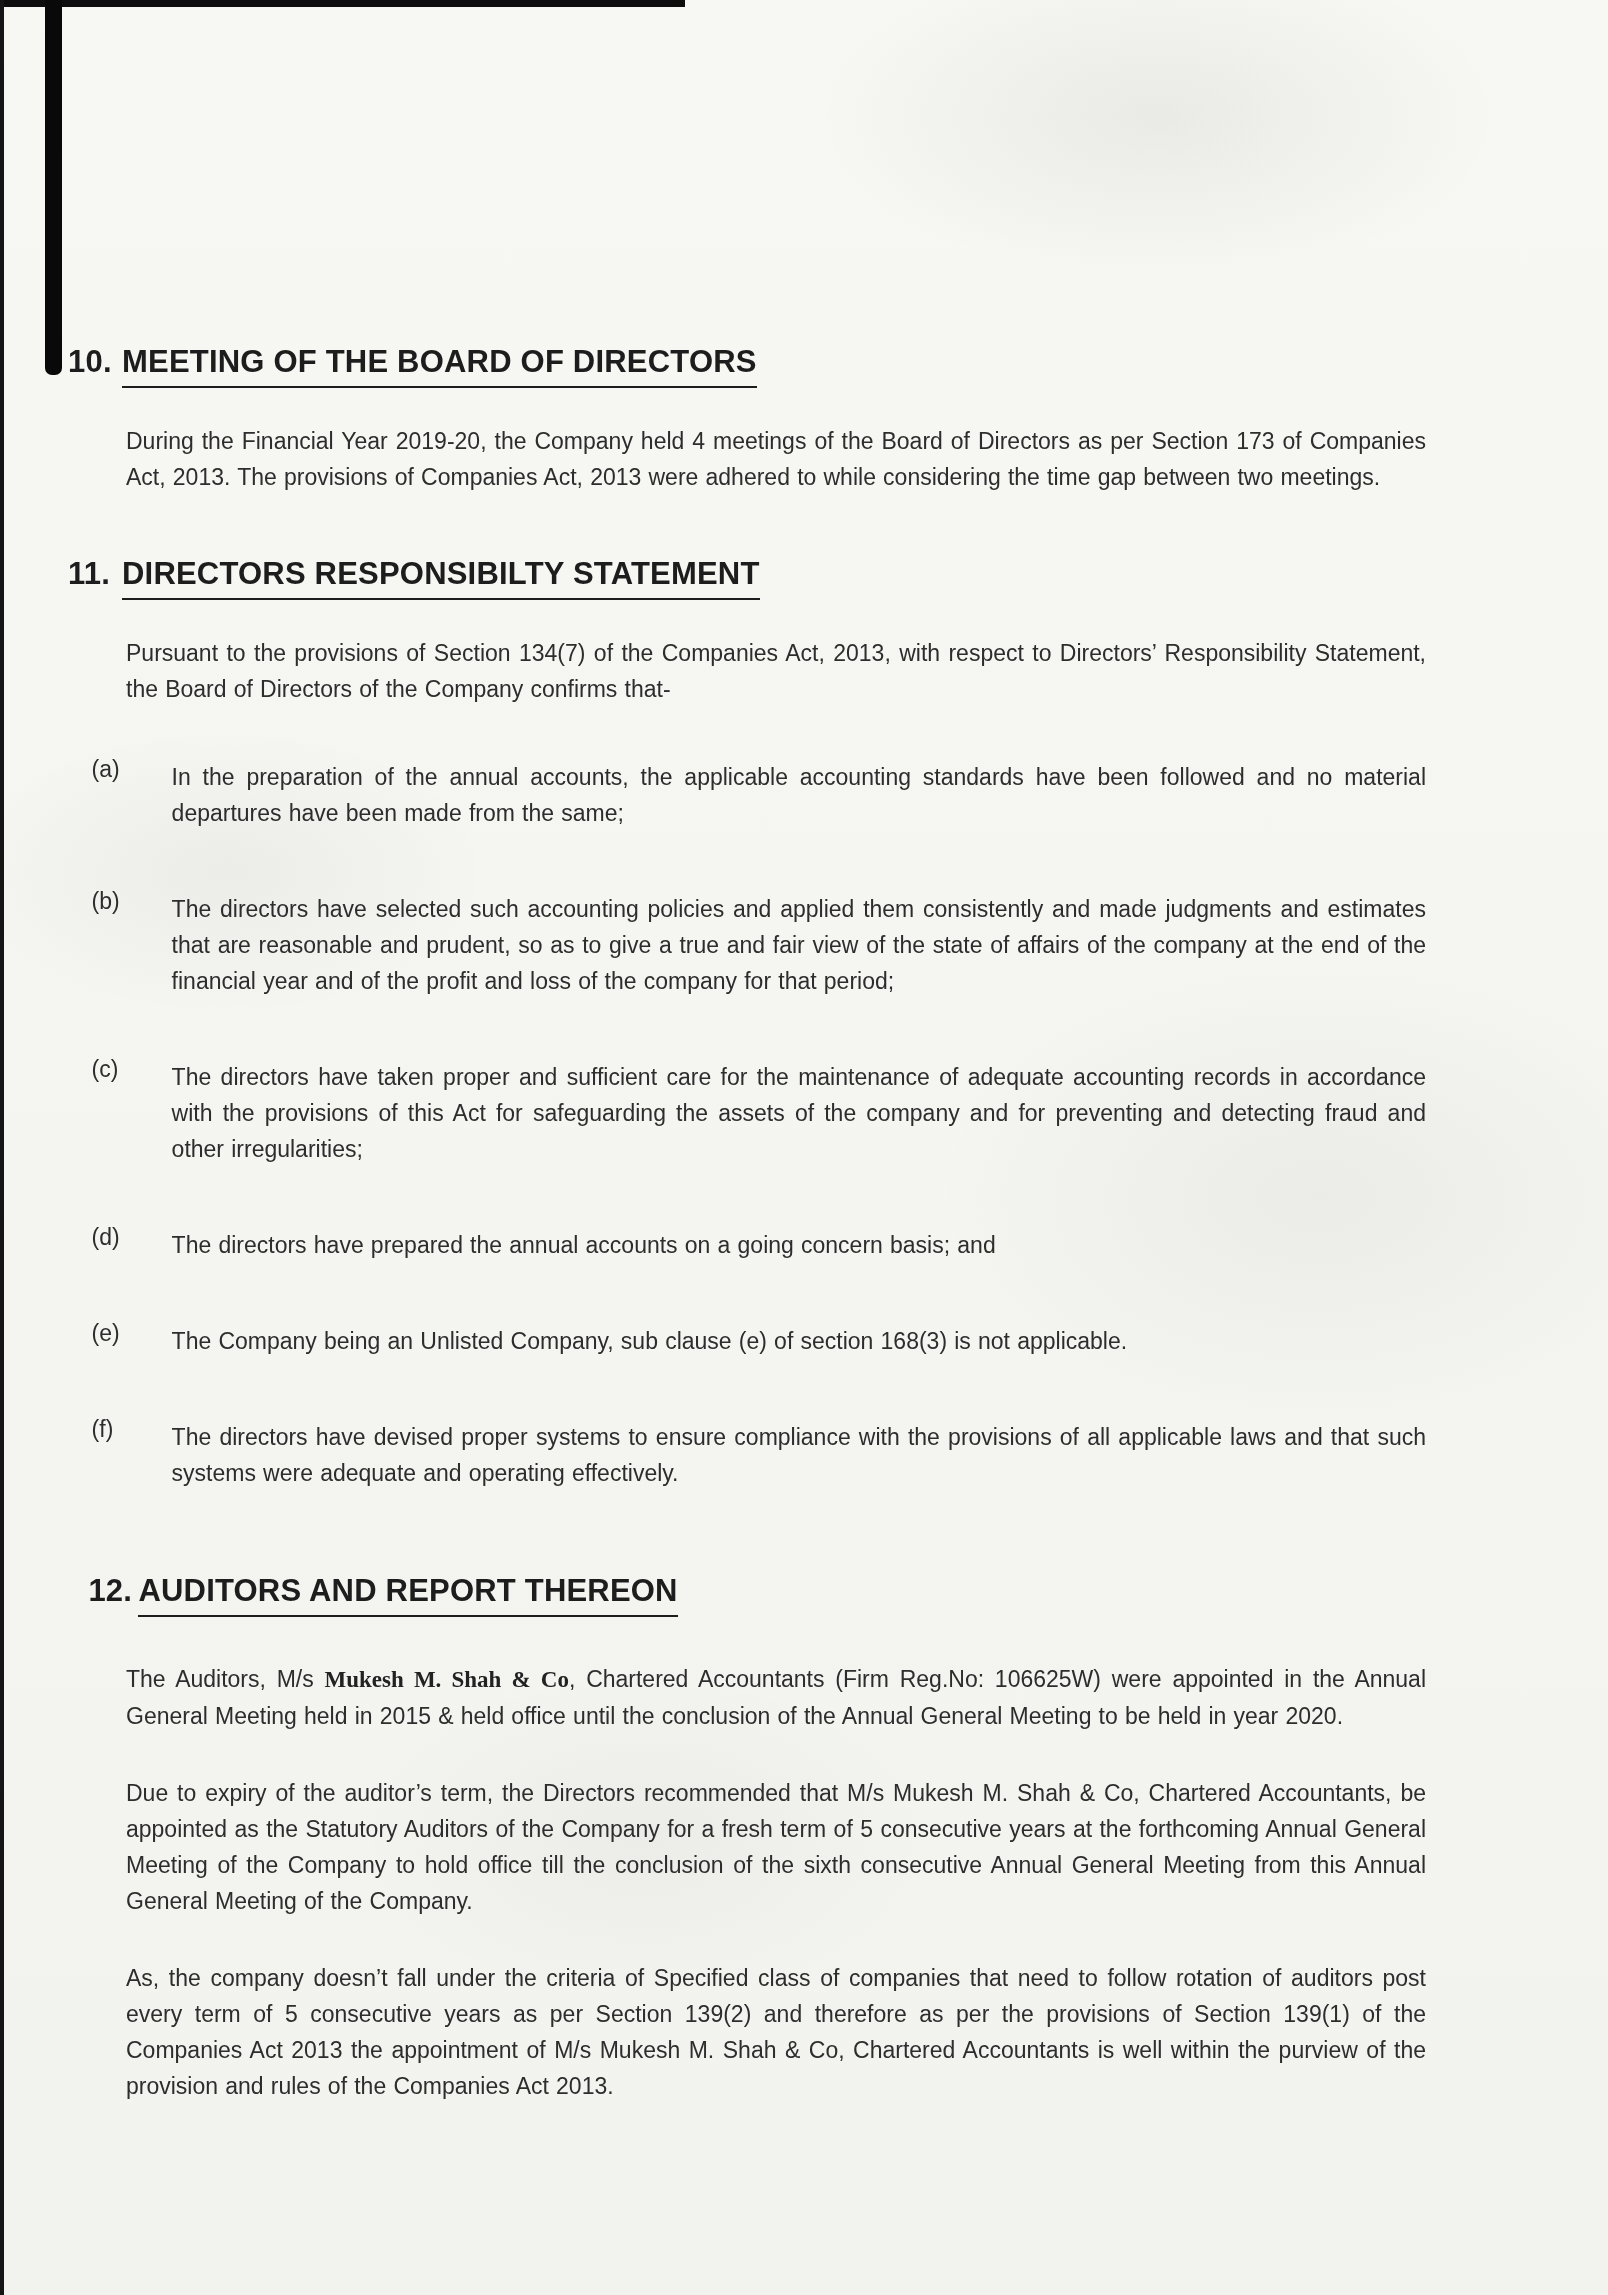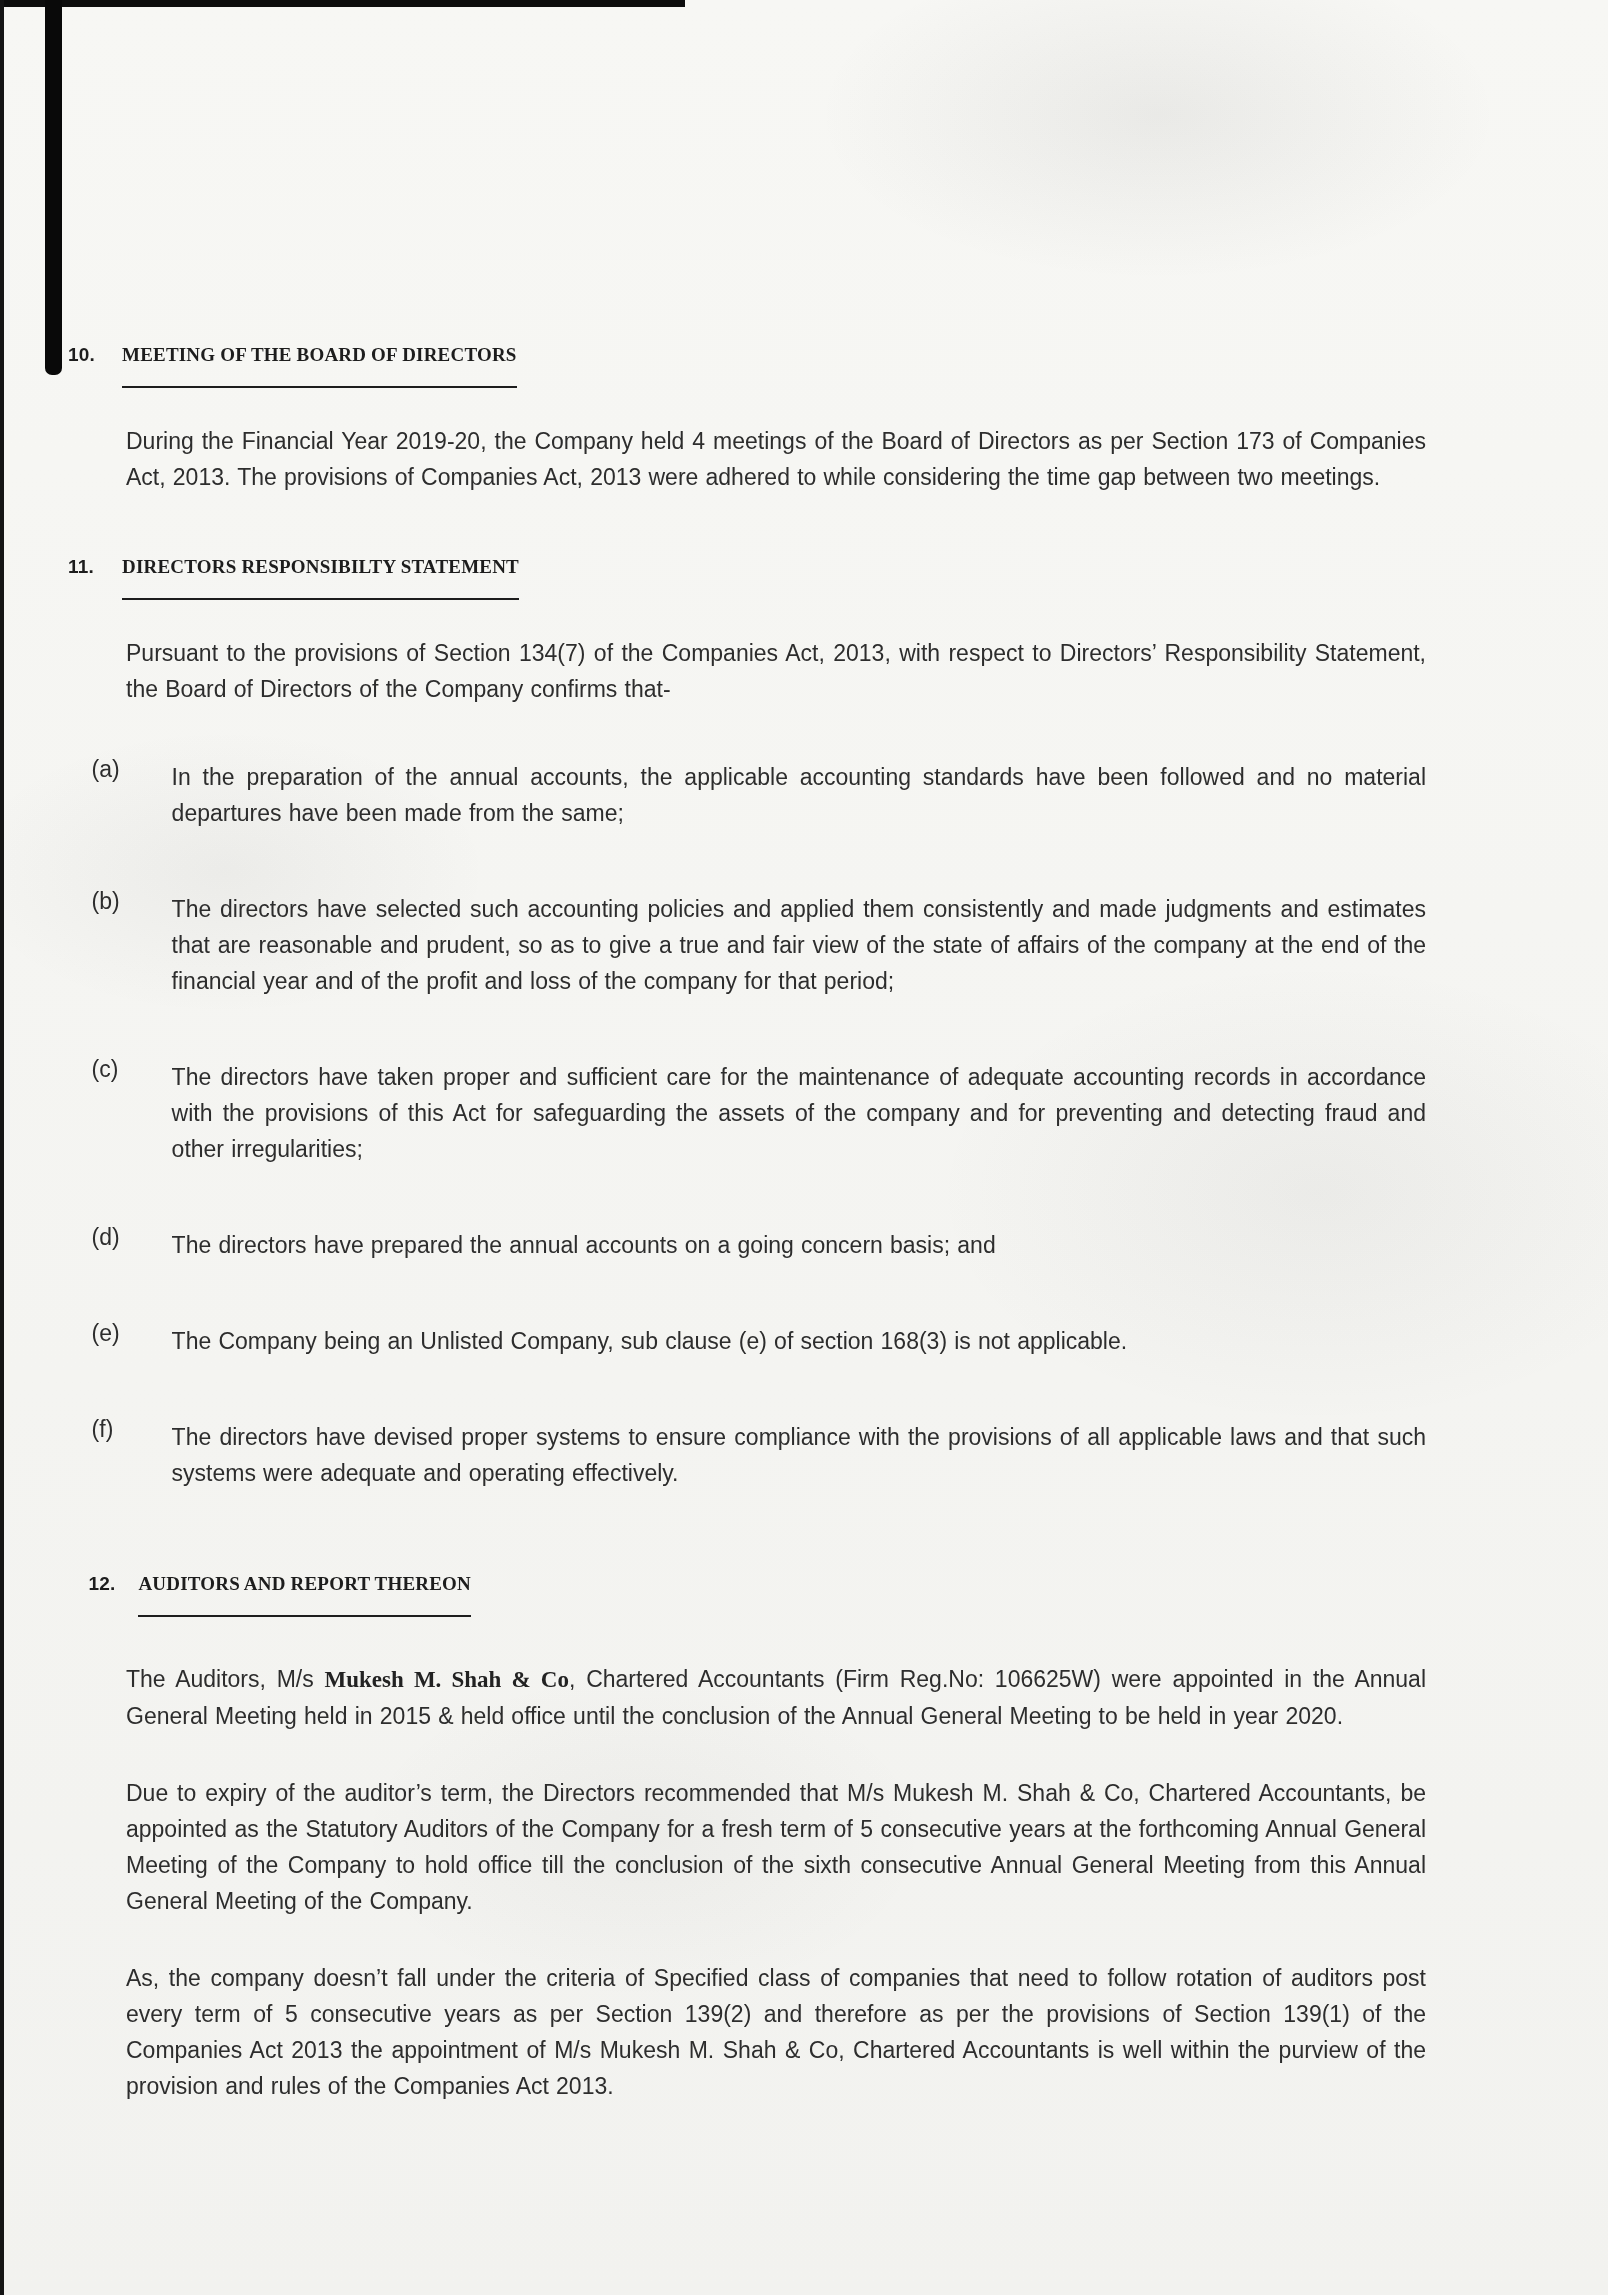--- a/index.html
+++ b/index.html
@@ -27,30 +27,29 @@
     position: absolute;
     left: 0; top: 0;
     width: 100%;
     padding: 344px 174px 0 68px;
   }
 
   .section-heading {
     display: flex;
     align-items: baseline;
     font-weight: bold;
-    font-size: 19px;
+    font-size: 31px;
     letter-spacing: 0.2px;
     color: #1d1d1d;
   }
   .section-heading .num { flex: 0 0 54px; }
   .section-heading .title {
     display: inline-block;
     border-bottom: 2.4px solid #1d1d1d;
-    padding-bottom: 20px;
-    font-family: Liberation Serif, serif;
+    padding-bottom: 6px;
   }
 
   .para {
     font-size: 23px;
     line-height: 36px;
     text-align: justify;
     color: #2d2d2d;
     margin: 8px;
     word-spacing: 0.8px;
   }

